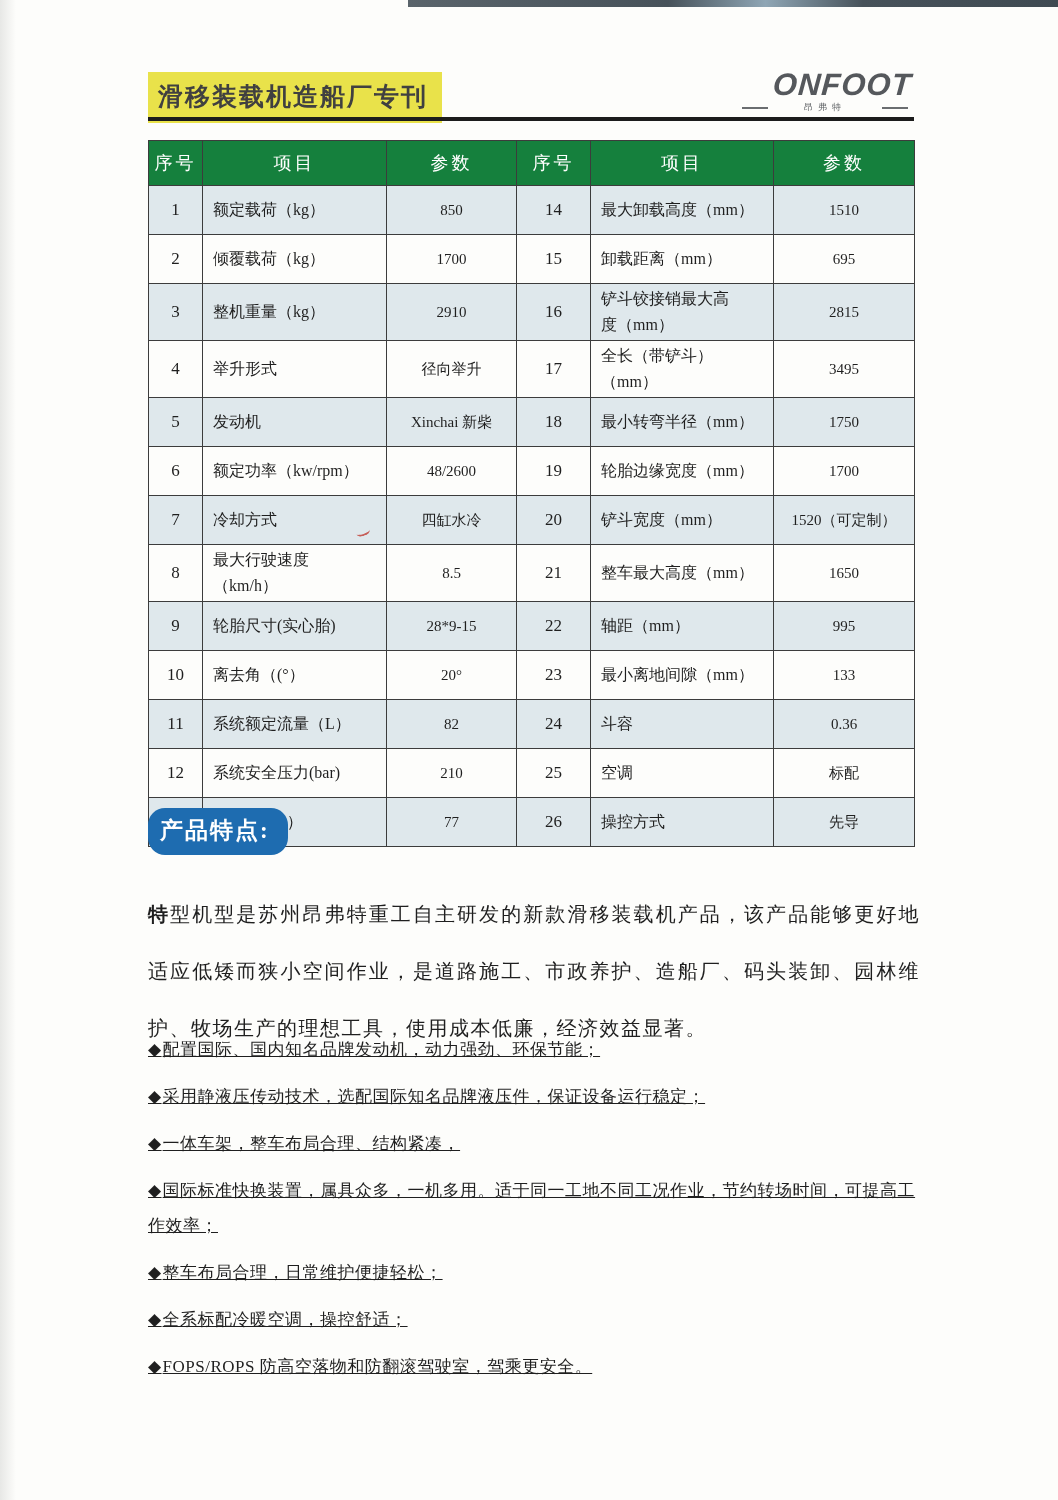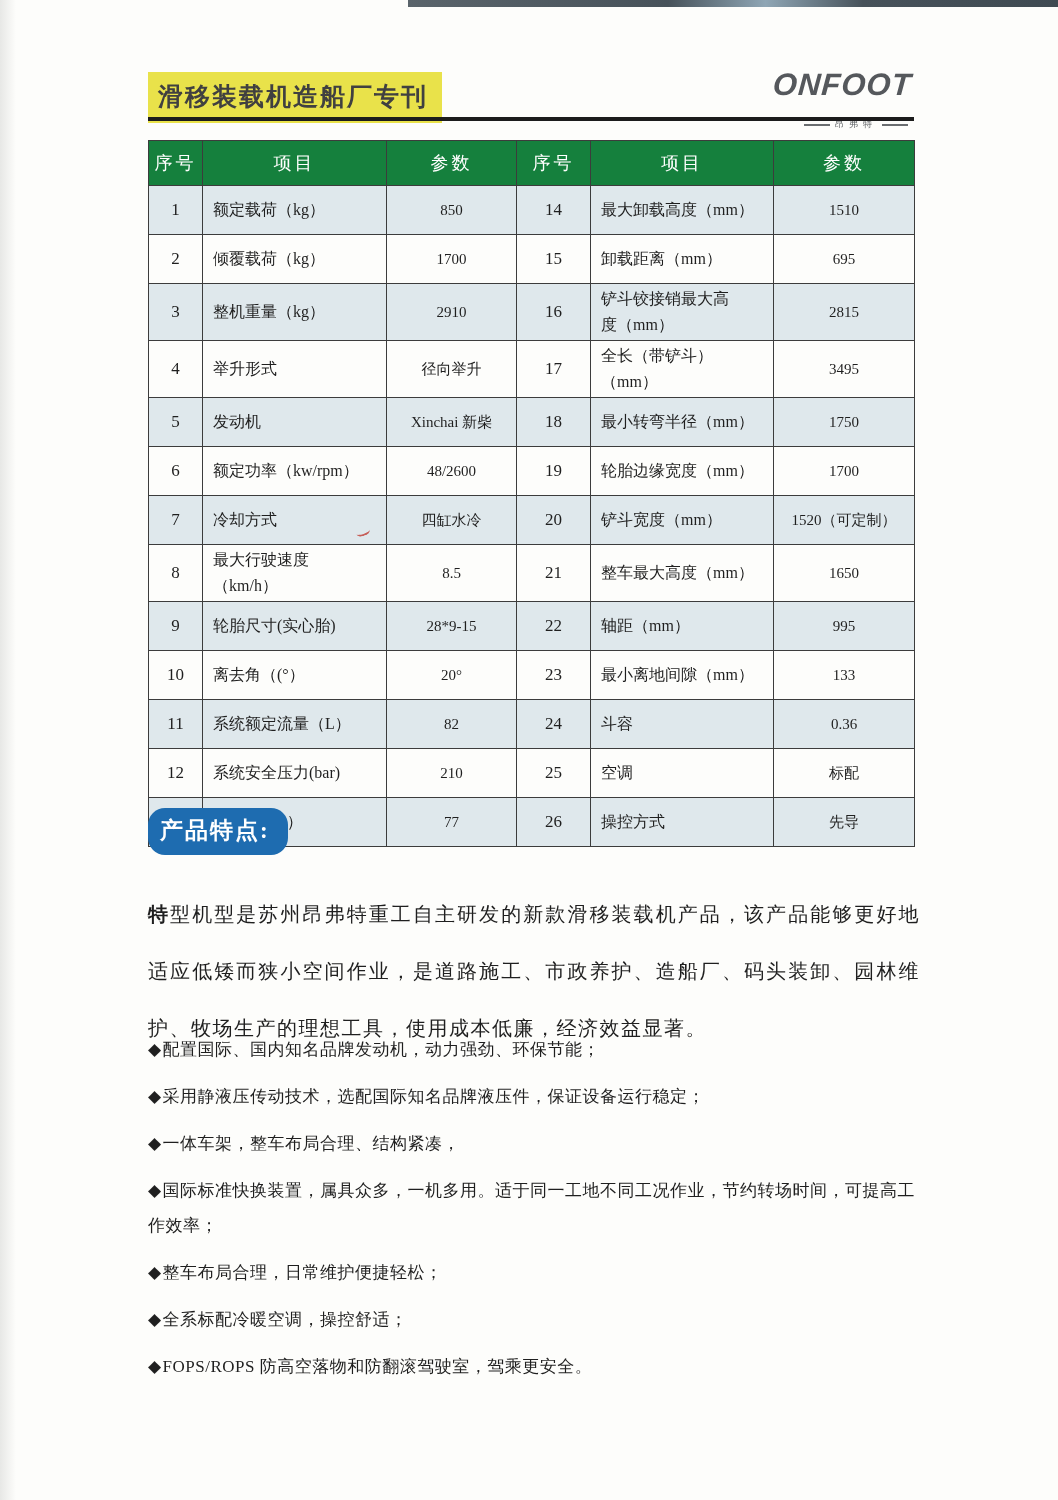--- a/index.html
+++ b/index.html
@@ -32,22 +32,22 @@
   .logo{
     position:absolute;right:146px;top:70px;width:170px;text-align:right;
   }
   .logo-word{
     font-family:"Liberation Sans","DejaVu Sans",sans-serif;
     font-style:italic;font-weight:900;font-size:31px;line-height:30px;
     color:#55585c;letter-spacing:1px;transform:skewX(-4deg);
     display:inline-block;
   }
   .logo-sub{
-    display:flex;align-items:center;justify-content:flex-end;gap:5px;
-    margin-top:18px;padding-right:4px;
+    display:flex;align-items:center;justify-content:space-between;gap:12px;
+    margin-top:1px;padding-right:4px;
   }
   .logo-sub .dash{width:26px;height:2px;background:#6a6d70;}
   .logo-sub .sub-text{
     font-size:9px;color:#5d6063;letter-spacing:5px;white-space:nowrap;
     font-family:"Liberation Sans",sans-serif;
   }
   .header-rule{
     position:absolute;left:148px;top:117px;width:766px;height:4px;background:#1c1c1c;
   }
 
@@ -91,21 +91,21 @@
     position:absolute;left:148px;top:866px;width:772px;
     font-size:20px;line-height:57px;letter-spacing:1.5px;
     text-align:justify;
   }
   .features-intro .lead{font-weight:bold;}
   .feature-list{
     position:absolute;left:148px;top:1032px;width:778px;
     list-style:none;margin:0;padding:0;
     font-size:17px;line-height:35px;letter-spacing:0.5px;
   }
-  .feature-list li{margin:0 0 12px 0;}
+  .feature-list li{margin:0 0 12px 0;text-decoration:underline;}
   .feature-list .marker{margin-right:1px;}
 </style>
 </head>
 <body>
 
 <div class="page">
 
   <div class="scan-strip"></div>
   <div class="scan-left-shade"></div>
 

